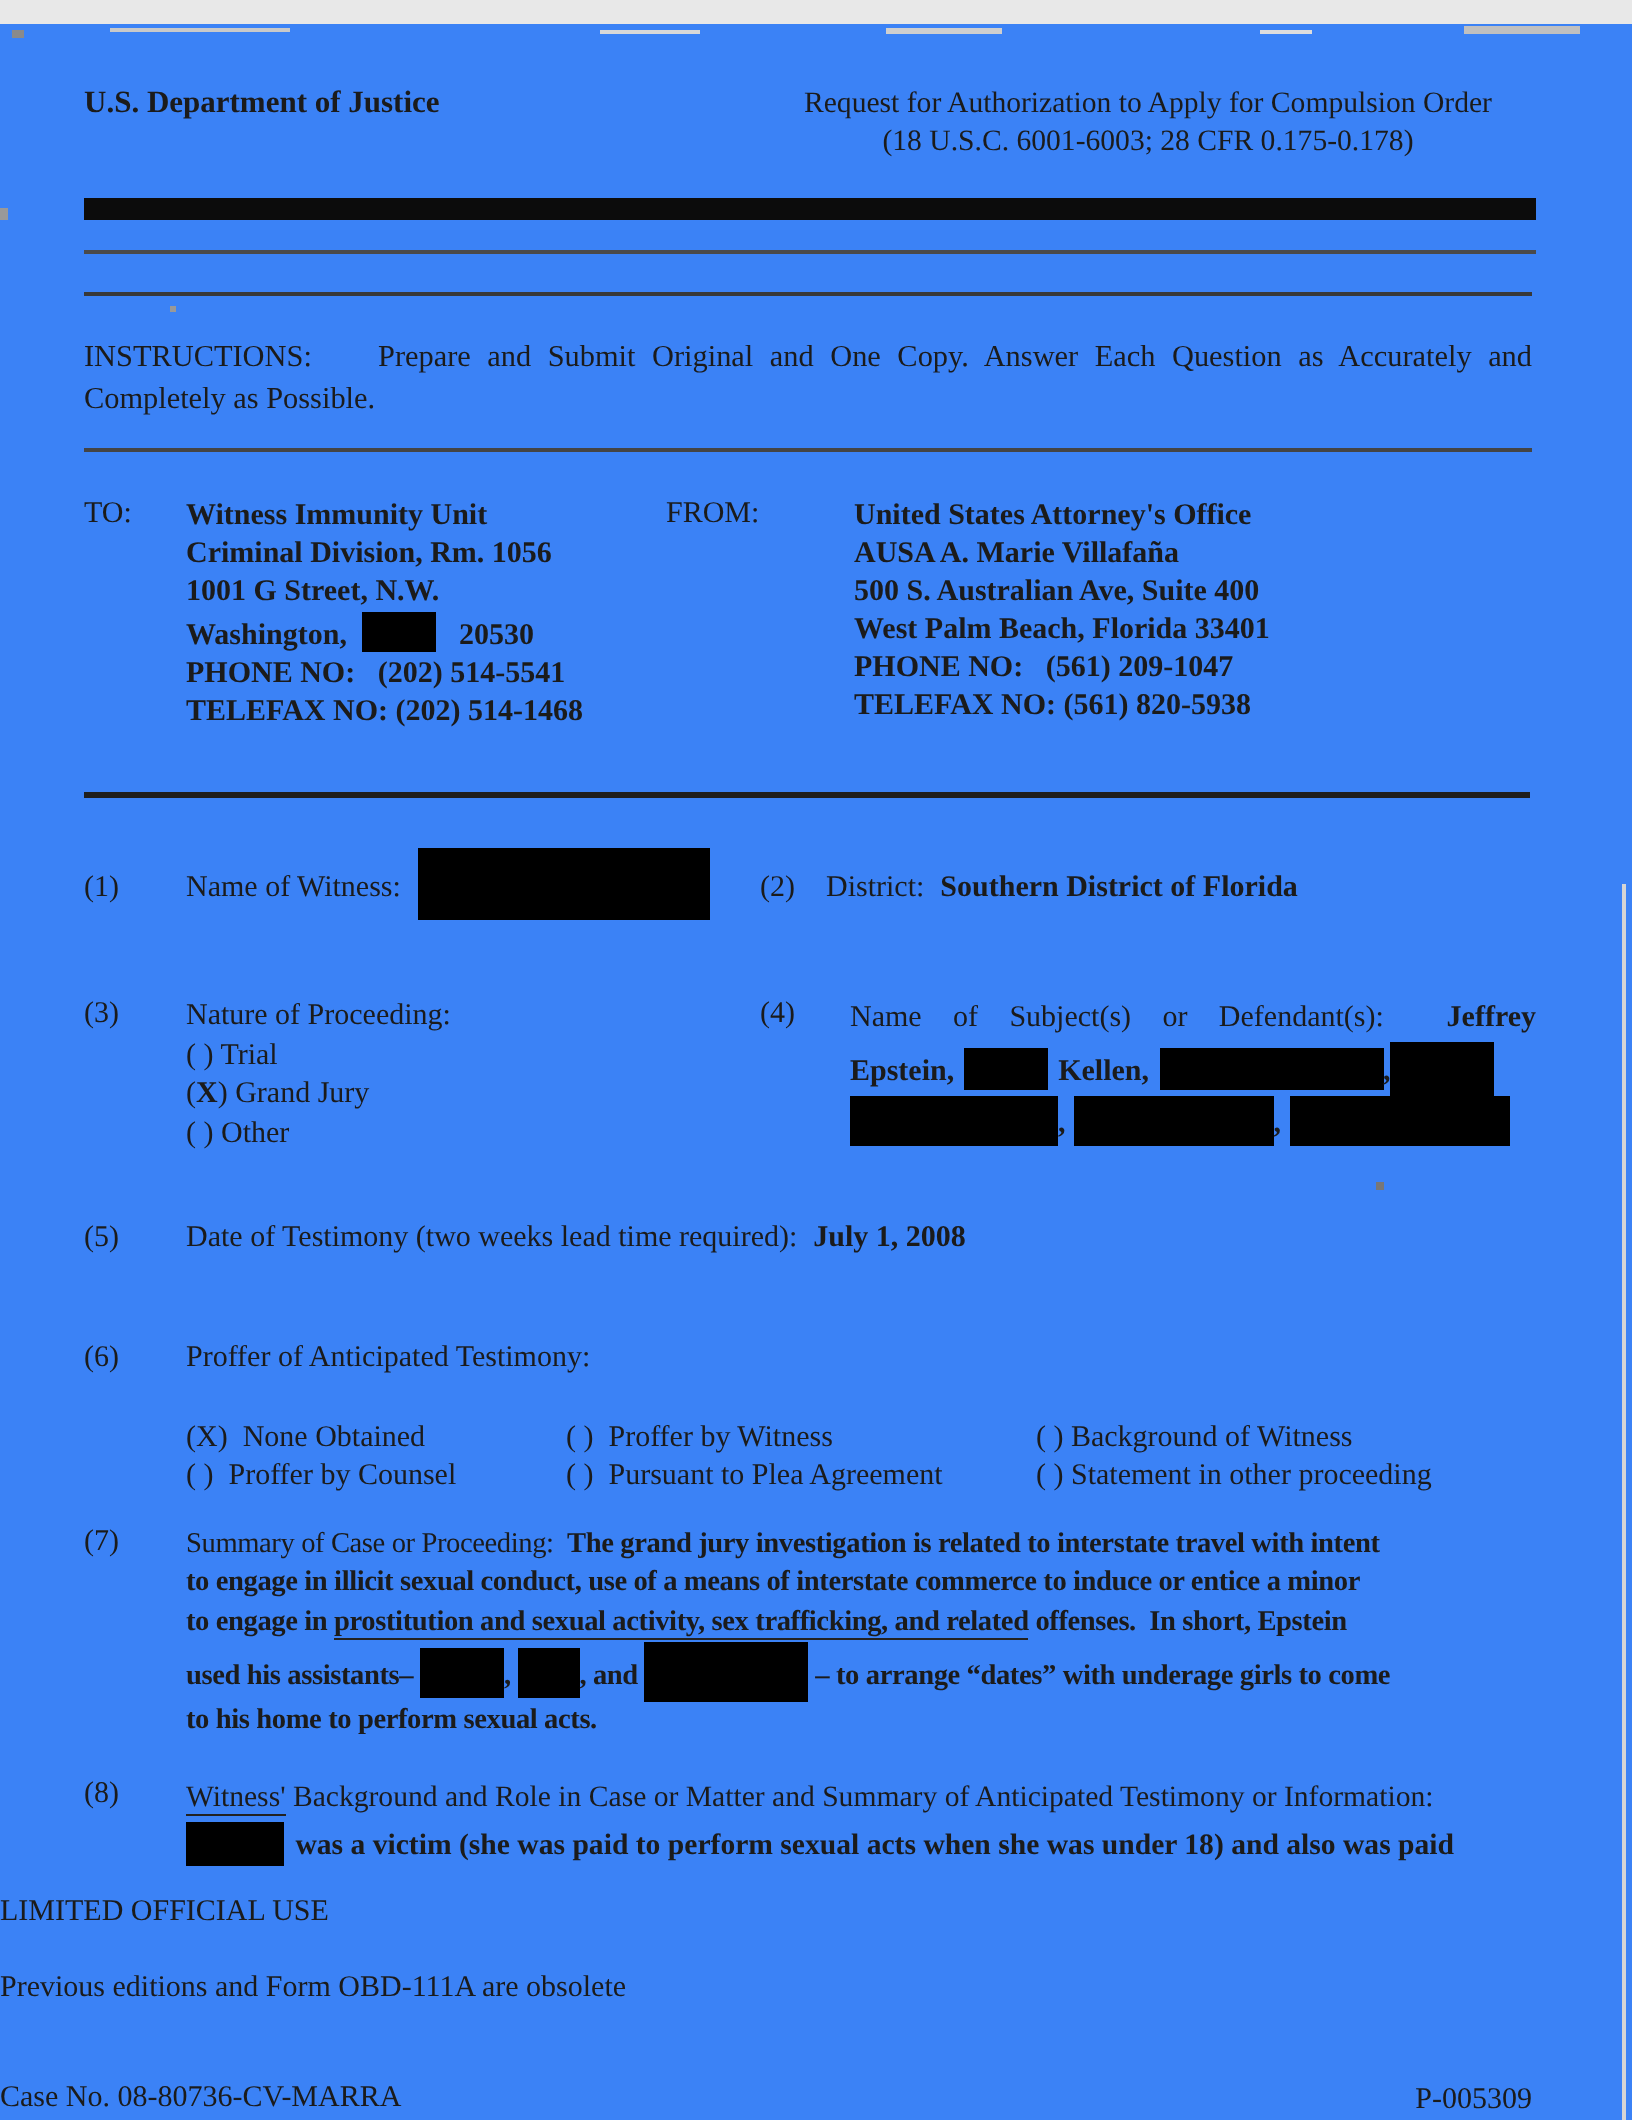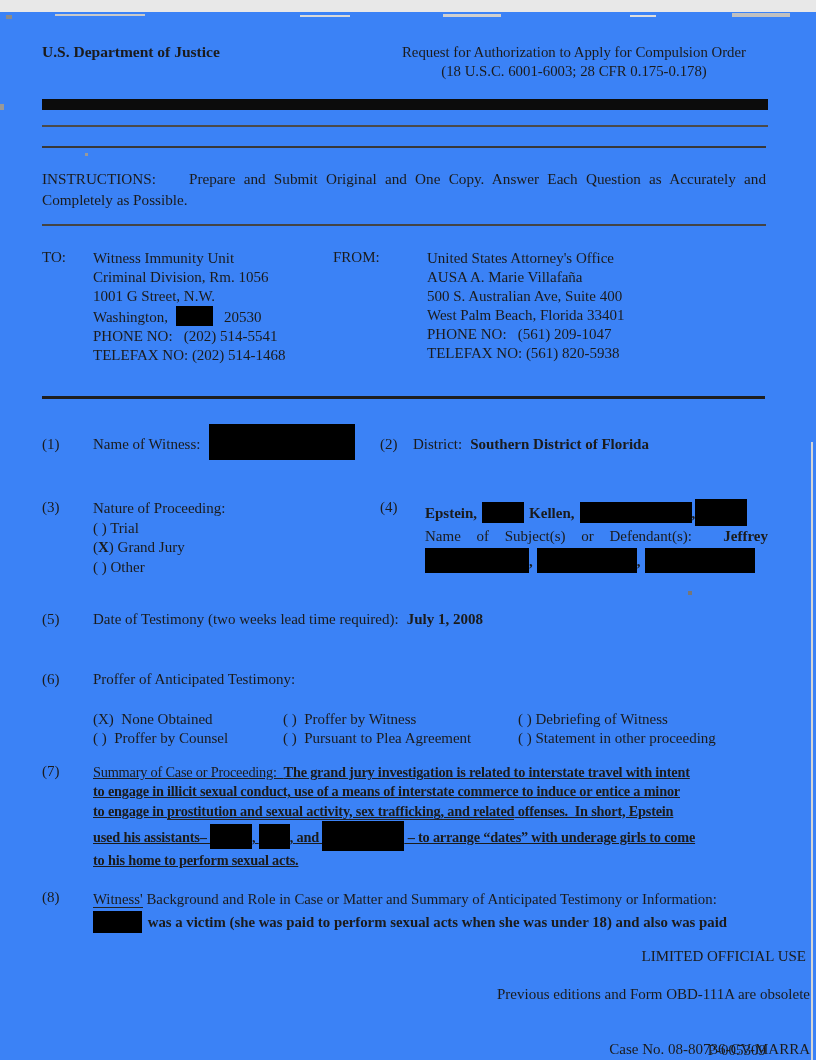--- a/index.html
+++ b/index.html
@@ -10,26 +10,26 @@
     color:#1b1b1b; font-size:15px;
   }
   .abs { position:absolute; }
   .b { font-weight:bold; }
   .jline { text-align:justify; text-align-last:justify; }
   .rb { display:inline-block; background:#000; }
   .uline { border-bottom:1.5px solid #222; }
   .agency { font-weight:bold; font-size:15.5px; }
   .hdr-right { font-size:14.8px; text-align:center; line-height:19px; }
   .instr { font-size:15.2px; line-height:21px; }
-  .addr { line-height:19px; }
+  .addr { line-height:19px;font-weight:bold; }
   .itemnum { font-size:15px; }
-  .i7 { font-size:14.3px; line-height:19.3px; letter-spacing:-0.2px; white-space:nowrap;text-decoration:underline; }
+  .i7 { font-size:14.3px; line-height:19.3px; letter-spacing:-0.2px; white-space:nowrap; }
   .i8 { font-size:14.8px; line-height:21.5px; white-space:nowrap; }
   .i4 { line-height:21.5px; }
-  .footer-center { text-align:right; }
+  .footer-center { text-align:left; }
   .footer-right { text-align:right; line-height:18.5px; }
   .artifact { position:absolute; }
 </style>
 </head>
 <body>
 
 <div class="page">
 
   <div class="artifact" style="left:55px;top:2px;width:90px;height:2px;background:#c9c9c9"></div>
   <div class="artifact" style="left:6px;top:3px;width:6px;height:4px;background:#8a8a8a"></div>
@@ -90,33 +90,33 @@
   <div class="abs itemnum" style="left:42px;top:487px">(3)</div>
   <div class="abs" style="left:93px;top:487px;line-height:19.5px">
     <div>Nature of Proceeding:</div>
     <div>( ) Trial</div>
     <div><span>(</span><span class="b">X</span><span>) Grand Jury</span></div>
     <div>( ) Other</div>
   </div>
 
   <div class="abs itemnum" style="left:380px;top:487px">(4)</div>
   <div class="abs i4" style="left:425px;top:487px;width:343px">
+    <div class="jline"><span>Name of Subject(s) or Defendant(s):&nbsp; </span><span class="b">Jeffrey</span></div>
     <div class="jline"><span class="b">Epstein,</span><span class="rb" style="width:42px;height:21px;vertical-align:-5px;margin-left:5px"></span><span class="b" style="margin-left:5px">Kellen,</span><span class="rb" style="width:112px;height:21px;vertical-align:-5px;margin-left:5px"></span><span class="b">,</span><span class="rb" style="width:52px;height:27px;vertical-align:-8px"></span></div>
-    <div class="jline"><span>Name of Subject(s) or Defendant(s):&nbsp; </span><span class="b">Jeffrey</span></div>
     <div><span class="rb" style="width:104px;height:25px;vertical-align:-7px"></span><span class="b">,</span><span class="rb" style="width:100px;height:25px;vertical-align:-7px;margin-left:4px"></span><span class="b">,</span><span class="rb" style="width:110px;height:25px;vertical-align:-7px;margin-left:4px"></span></div>
   </div>
 
   <div class="abs itemnum" style="left:42px;top:599px">(5)</div>
   <div class="abs" style="left:93px;top:599px"><span>Date of Testimony (two weeks lead time required):</span><span class="b" style="margin-left:8px">July 1, 2008</span></div>
 
   <div class="abs itemnum" style="left:42px;top:659px">(6)</div>
   <div class="abs" style="left:93px;top:659px">Proffer of Anticipated Testimony:</div>
   <div class="abs" style="left:93px;top:699px">(X)&nbsp; None Obtained</div>
   <div class="abs" style="left:283px;top:699px">( )&nbsp; Proffer by Witness</div>
-  <div class="abs" style="left:518px;top:699px">( ) Debriefing of Witness</div>
+  <div class="abs" style="left:518px;top:699px">( ) Background of Witness</div>
   <div class="abs" style="left:93px;top:718px">( )&nbsp; Proffer by Counsel</div>
   <div class="abs" style="left:283px;top:718px">( )&nbsp; Pursuant to Plea Agreement</div>
   <div class="abs" style="left:518px;top:718px">( ) Statement in other proceeding</div>
 
   <div class="abs itemnum" style="left:42px;top:751px">(7)</div>
   <div class="abs i7" style="left:93px;top:751px">
     <div><span>Summary of Case or Proceeding:&nbsp; </span><span class="b">The grand jury investigation is related to interstate travel with intent</span></div>
     <div><span class="b">to engage in illicit sexual conduct, use of a means of interstate commerce to induce or entice a minor</span></div>
     <div><span class="b">to engage in </span><span class="b uline">prostitution and sexual activity, sex trafficking, and related</span><span class="b"> offenses.&nbsp; In short, Epstein</span></div>
     <div><span class="b">used his assistants– </span><span class="rb" style="width:42px;height:25px;vertical-align:-7px"></span><span class="b">, </span><span class="rb" style="width:31px;height:25px;vertical-align:-7px"></span><span class="b">, and </span><span class="rb" style="width:82px;height:30px;vertical-align:-9px"></span><span class="b"> – to arrange “dates” with underage girls to come</span></div>

